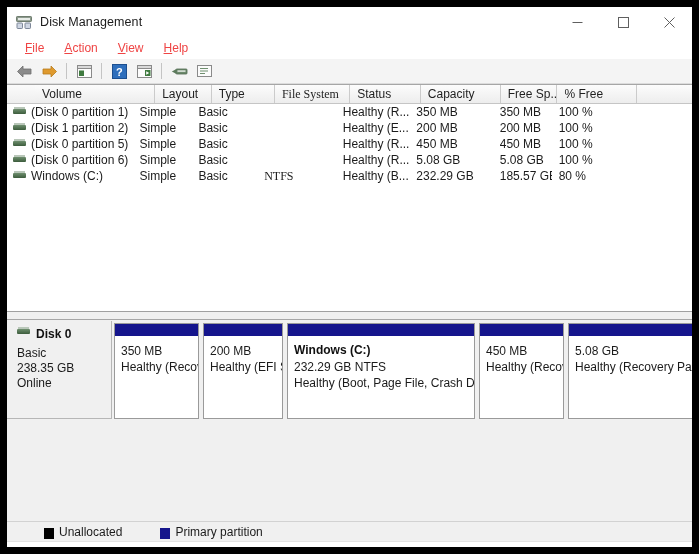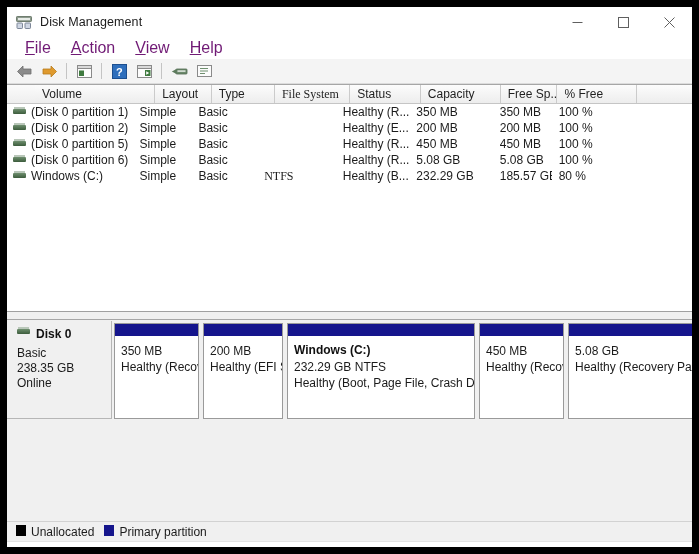--- a/index.html
+++ b/index.html
@@ -42,21 +42,21 @@
   .wbtn svg { display: block; }
 
   
   #menubar {
     height: 22px; min-height: 22px;
     background: #ffffff;
     display: flex; align-items: center;
     padding-left: 9px;
   }
   .menu-item {
-    font-size: 16px; color: #701a75;
+    font-size: 12px; color: #ef4444;
     padding: 2px 9px 2px 9px; margin-right: 2px;
     white-space: nowrap;
   }
   .menu-item u { text-decoration: underline; }
 
   
   #toolbar {
     height: 25px; min-height: 25px;
     background: #f4f4f4;
     border-bottom: 1px solid #dcdcdc;
@@ -189,21 +189,21 @@
   .p5 { width: 133px; }
 
   
   #legend {
     height: 20px; min-height: 20px;
     background: #f0f0f0;
     border-top: 1px solid #d2d2d2;
     display: flex; align-items: center;
     padding-left: 9px;
   }
-  .leg { display: flex; align-items: flex-start; margin-right: 10px; }
+  .leg { display: flex; align-items: flex-end; margin-right: 10px; margin-left: 28px; }
   .swatch { width: 10px; height: 11px; margin-right: 5px; border: 0; }
   .leg span { font-size: 12px; color: #1b1b1b; }
 
   #statusbar { height: 6px; background: #ffffff; border-top: 1px solid #e2e2e2; }
 </style>
 </head>
 <body>
 
 <div id="window">
 
@@ -327,21 +327,21 @@
           <div class="cell w-fre">350 MB</div>
           <div class="cell w-pct">100 %</div>
           <div class="cell w-end"></div>
         </div>
         <div class="row">
           <div class="cell w-vol vol">
             <span class="volicon">
               <b></b>
               <i></i>
             </span>
-            <span>(Disk 0 partition 2)</span>
+            <span>(Disk 1 partition 2)</span>
           </div>
           <div class="cell w-lay">Simple</div>
           <div class="cell w-typ">Basic</div>
           <div class="cell w-fs"></div>
           <div class="cell w-sta">Healthy (E...</div>
           <div class="cell w-cap">200 MB</div>
           <div class="cell w-fre">200 MB</div>
           <div class="cell w-pct">100 %</div>
           <div class="cell w-end"></div>
         </div>

